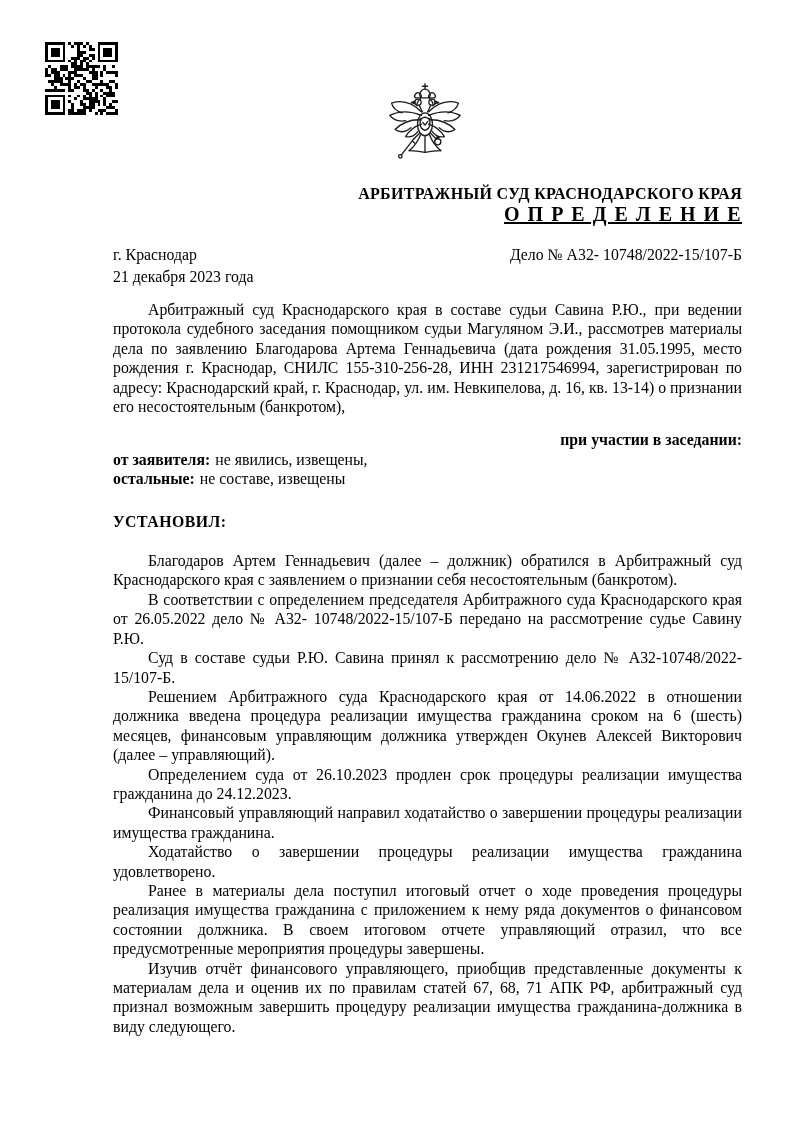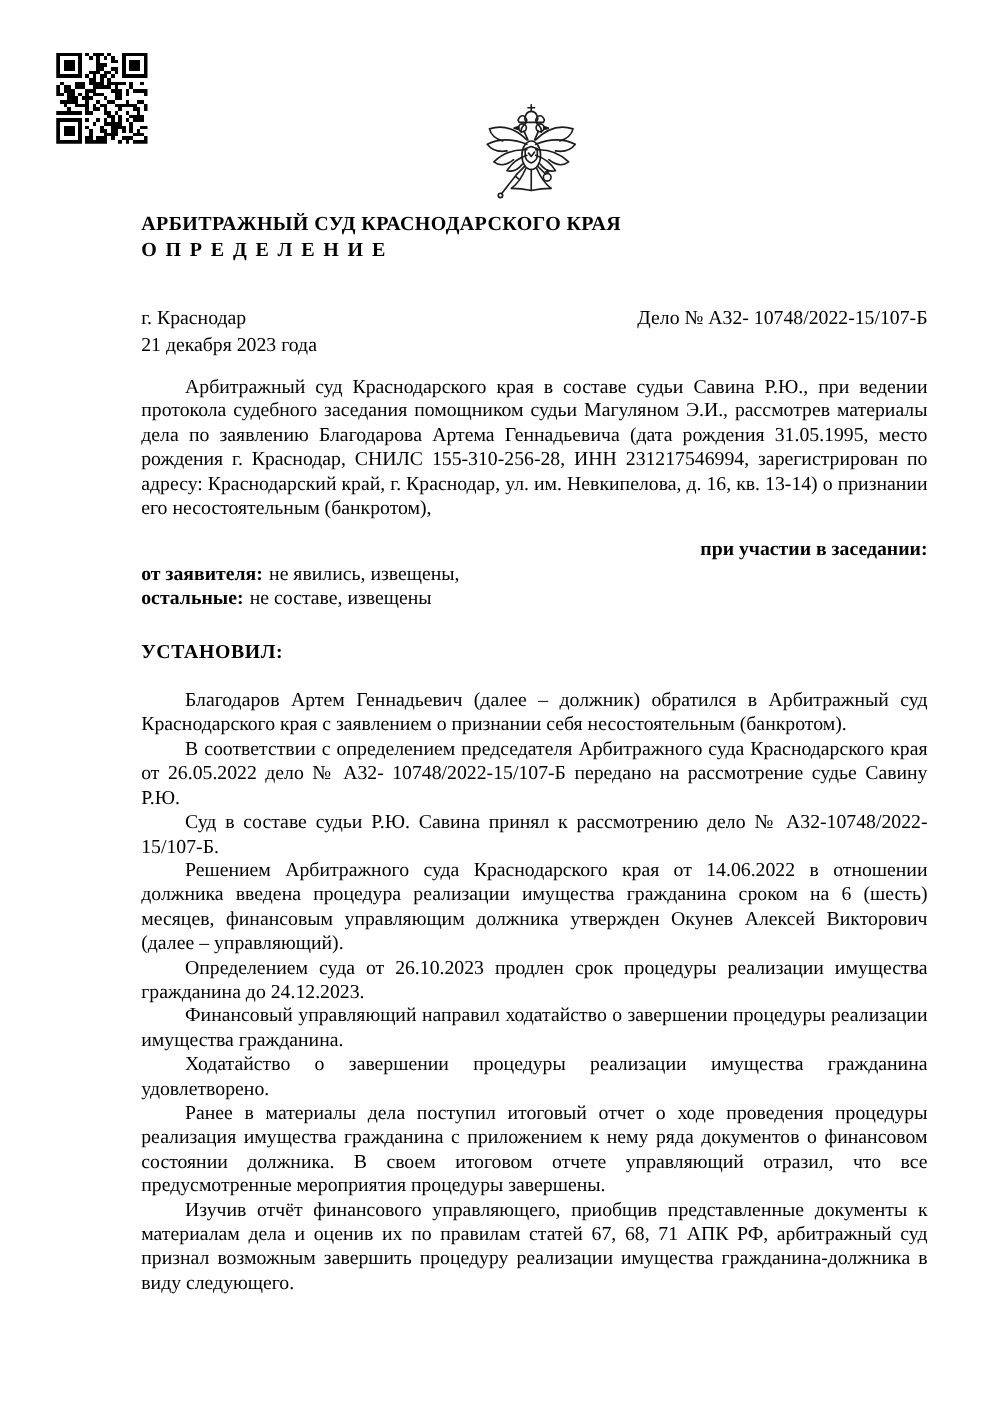--- a/index.html
+++ b/index.html
@@ -3,23 +3,23 @@
 <meta charset="utf-8">
 <style>
   html,body{margin:0;padding:0;background:#ffffff;}
   .page{
     position:relative;width:800px;height:1131px;background:#ffffff;
     font-family:"Liberation Serif","DejaVu Serif",serif;color:#000;
     overflow:hidden;
   }
   .qr{position:absolute;left:45px;top:42px;width:73px;height:73px;}
   .emblem{position:absolute;left:381px;top:80px;width:88px;height:92px;}
-  .titles{position:absolute;top:170px;left:113px;width:629px;text-align:left;font-weight:bold;}
+  .titles{position:absolute;top:184px;left:113px;width:629px;text-align:right;font-weight:bold;}
   .court-name{font-size:16px;line-height:20px;letter-spacing:0.3px;}
-  .doc-type{font-size:16px;line-height:21px;letter-spacing:1.5px;}
+  .doc-type{font-size:20px;line-height:21px;letter-spacing:1.5px;text-decoration:underline;}
   .content{position:absolute;top:244px;left:113px;width:629px;font-size:15.8px;line-height:19.4px;}
   .case-row{display:flex;justify-content:space-between;align-items:flex-start;line-height:22px;gap:24px;}
   .case-right{white-space:nowrap;}
   .intro{margin:12px 0 0 0;text-align:justify;text-indent:35px;}
   .attendance{margin-top:14px;}
   .att-heading{font-weight:bold;text-align:right;}
   .att-label{font-weight:bold;}
   .att-val{margin-left:5px;}
   .established{margin:23px 0 20px 0;font-weight:bold;letter-spacing:0.5px;}
   p.body-par{margin:0;text-align:justify;text-indent:35px;}

